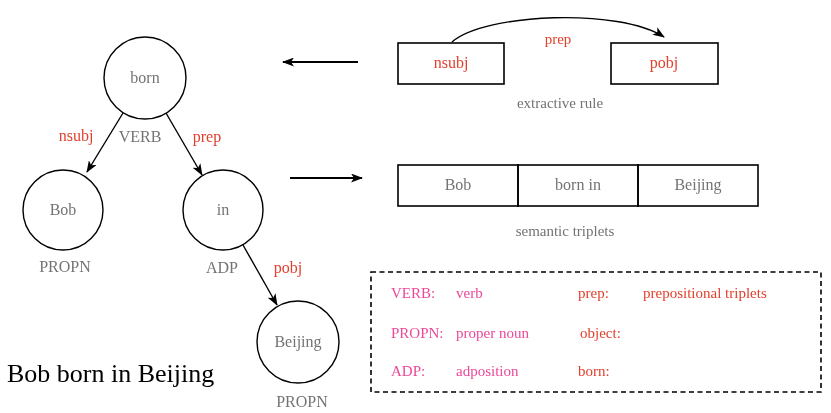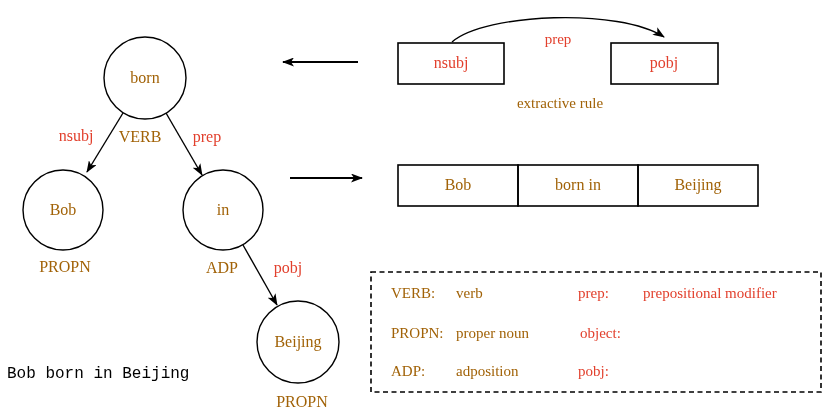--- a/index.html
+++ b/index.html
@@ -10,37 +10,36 @@
     font-family:"Liberation Serif","DejaVu Serif",serif;
     color:#000;
     overflow:hidden;
   }
   svg.layer{position:absolute;left:0;top:0;}
   .lbl{
     position:absolute;
     transform:translate(-50%,-50%);
     font-size:16px;
     white-space:nowrap;
-    color:#a16207;
+    color:#737373;
   }
   .lbl-l{
     position:absolute;
     transform:translateY(-50%);
     font-size:15px;
     white-space:nowrap;
-    color:#a16207;
+    color:#ec4899;
   }
   .red{color:var(--red,#e2402d);}
   .cap{font-size:15px;}
   .sentence{
     position:absolute;
     transform:translateY(-50%);
-    font-size:16px;
+    font-size:26px;
     white-space:nowrap;
-    font-family:Liberation Mono, monospace;
   }
 </style>
 </head>
 <body>
 
 <div class="canvas">
 
   <svg class="layer" width="831" height="413" viewBox="0 0 831 413">
     <defs>
       <marker id="ah" markerUnits="userSpaceOnUse" viewBox="0 0 12 9" markerWidth="12" markerHeight="9" refX="11" refY="4.5" orient="auto">
@@ -88,27 +87,28 @@
   <div class="sentence" style="left:7px;top:374px">Bob born in Beijing</div>
 
   <div class="lbl red" style="left:451px;top:63px">nsubj</div>
   <div class="lbl red" style="left:664px;top:63px">pobj</div>
   <div class="lbl red cap" style="left:558px;top:39px">prep</div>
   <div class="lbl cap" style="left:560px;top:103px">extractive rule</div>
 
   <div class="lbl" style="left:458px;top:185px">Bob</div>
   <div class="lbl" style="left:578px;top:185px">born in</div>
   <div class="lbl" style="left:698px;top:185px">Beijing</div>
+  <div class="lbl cap" style="left:565px;top:231px">semantic triplets</div>
 
   <div class="lbl-l" style="left:391px;top:293px">VERB:</div>
   <div class="lbl-l" style="left:456px;top:293px">verb</div>
   <div class="lbl-l red" style="left:578px;top:293px">prep:</div>
-  <div class="lbl-l red" style="left:643px;top:293px">prepositional modifier</div>
+  <div class="lbl-l red" style="left:643px;top:293px">prepositional triplets</div>
 
   <div class="lbl-l" style="left:391px;top:333px">PROPN:</div>
   <div class="lbl-l" style="left:456px;top:333px">proper noun</div>
   <div class="lbl-l red" style="left:580px;top:333px">object:</div>
 
   <div class="lbl-l" style="left:391px;top:371px">ADP:</div>
   <div class="lbl-l" style="left:456px;top:371px">adposition</div>
-  <div class="lbl-l red" style="left:578px;top:371px">pobj:</div>
+  <div class="lbl-l red" style="left:578px;top:371px">born:</div>
 
 </div>
 
 </body></html>

